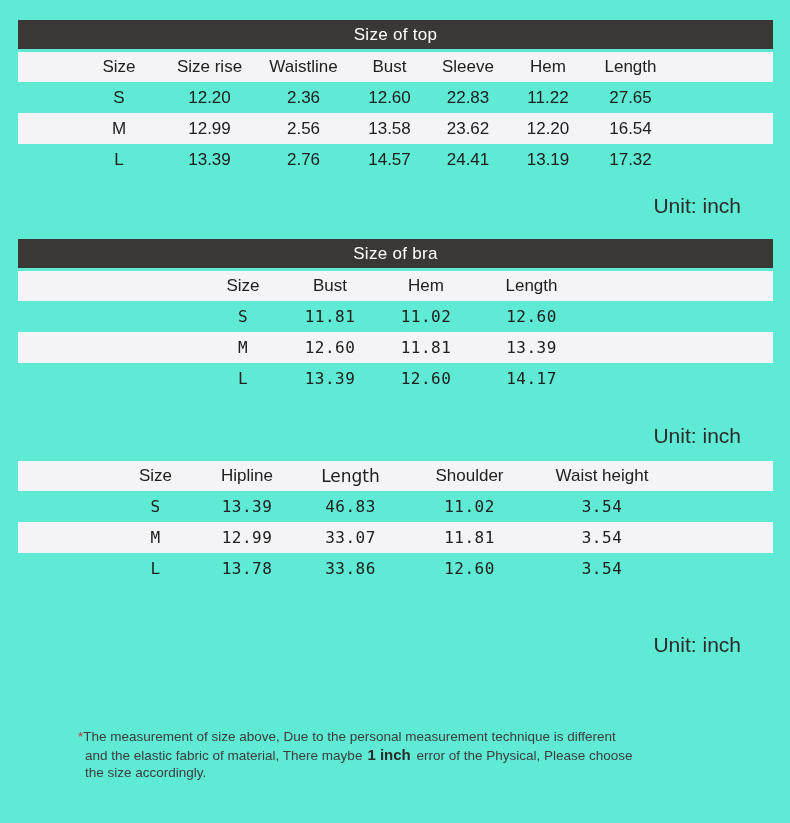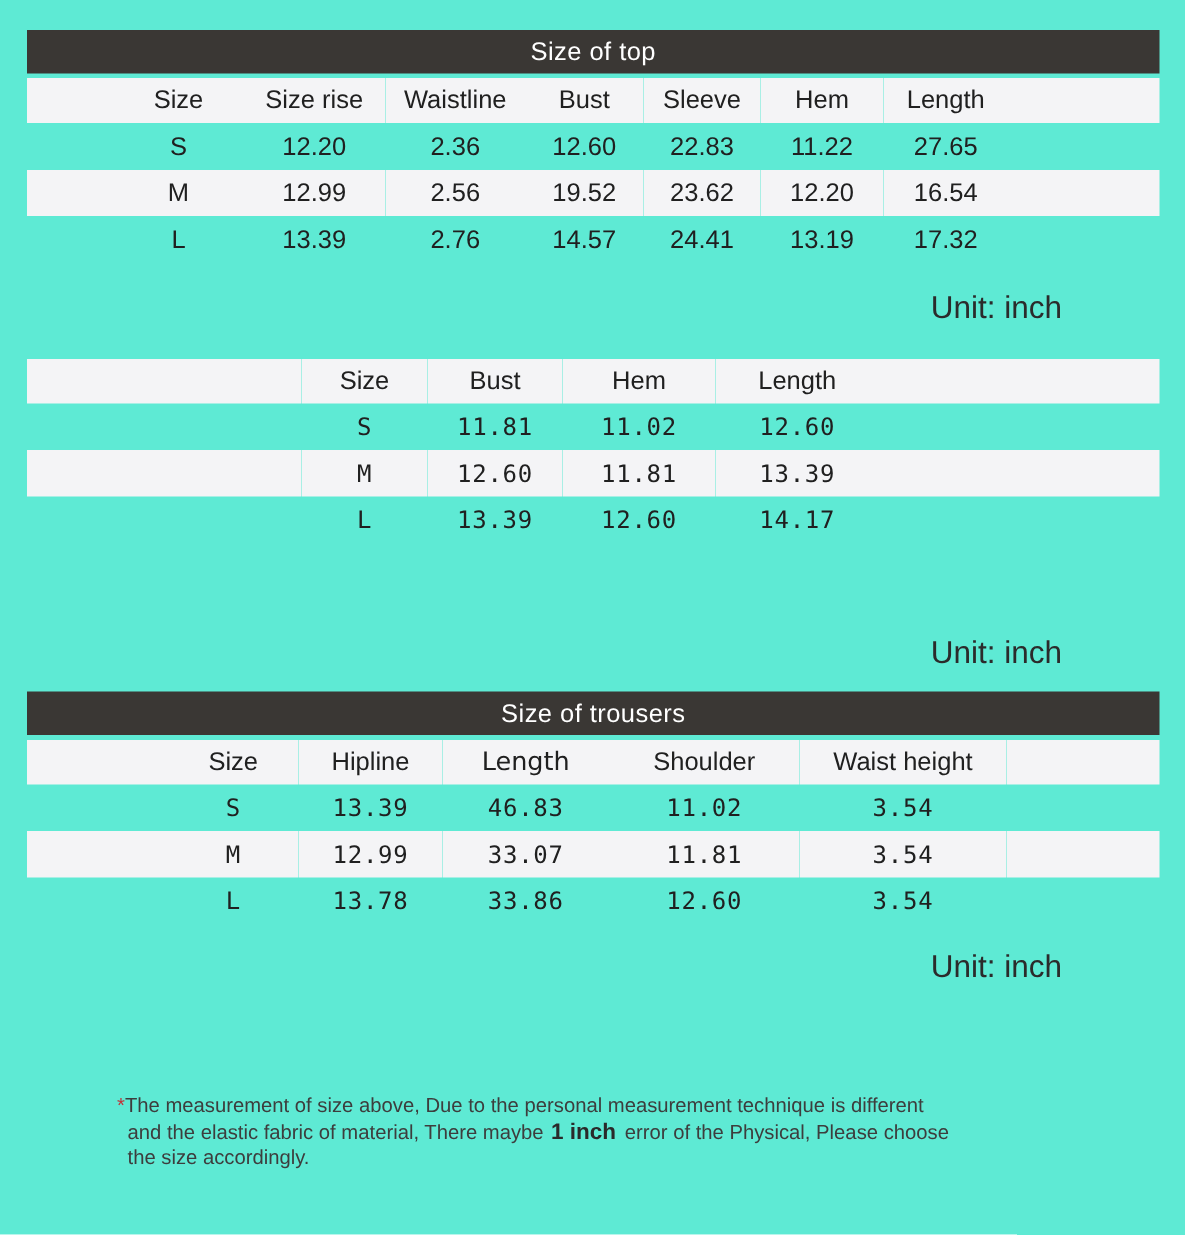--- a/index.html
+++ b/index.html
@@ -62,21 +62,21 @@
     font-size: 16px;
     letter-spacing: 0.5px;
   }
   th.hdr-alt {
     font-family: "DejaVu Sans", sans-serif;
     font-size: 19px;
   }
 
   .unit-label {
     position: absolute;
-    right: 82px;
+    right: 49px;
     font-size: 21px;
     color: #2b2b2b;
   }
   .unit-1 { top: 194px; }
   .unit-2 { top: 424px; }
   .unit-3 { top: 633px; }
 
   .footnote {
     position: absolute;
     left: 78px;
@@ -139,21 +139,21 @@
           <td class="value-cell">22.83</td>
           <td class="value-cell">11.22</td>
           <td class="value-cell">27.65</td>
           <td class="spacer"></td>
         </tr>
         <tr class="data-row striped">
           <td class="spacer"></td>
           <td class="size-cell">M</td>
           <td class="value-cell">12.99</td>
           <td class="value-cell">2.56</td>
-          <td class="value-cell">19.52</td>
+          <td class="value-cell">13.58</td>
           <td class="value-cell">23.62</td>
           <td class="value-cell">12.20</td>
           <td class="value-cell">16.54</td>
           <td class="spacer"></td>
         </tr>
         <tr class="data-row">
           <td class="spacer"></td>
           <td class="size-cell">L</td>
           <td class="value-cell">13.39</td>
           <td class="value-cell">2.76</td>
@@ -162,20 +162,21 @@
           <td class="value-cell">13.19</td>
           <td class="value-cell">17.32</td>
           <td class="spacer"></td>
         </tr>
       </tbody>
     </table>
   </div>
   <div class="unit-label unit-1">Unit: inch</div>
 
   <div class="table-block block-bra">
+    <div class="title-bar">Size of bra</div>
     <table class="size-table mono-digits">
       <colgroup>
         <col style="width:183px">
           <col style="width:84px">
           <col style="width:90px">
         <col style="width:102px">
           <col style="width:109px">
           <col style="width:187px">
       </colgroup>
       <tbody>
@@ -210,21 +211,20 @@
           <td class="value-cell">12.60</td>
           <td class="value-cell">14.17</td>
           <td class="spacer"></td>
         </tr>
       </tbody>
     </table>
   </div>
   <div class="unit-label unit-2">Unit: inch</div>
 
   <div class="table-block block-trousers">
-    <div class="title-bar">Size of trousers</div>
     <table class="size-table mono-digits">
       <colgroup>
         <col style="width:94px">
           <col style="width:87px">
           <col style="width:96px">
           <col style="width:111px">
         <col style="width:127px">
           <col style="width:138px">
           <col style="width:102px">
       </colgroup>

